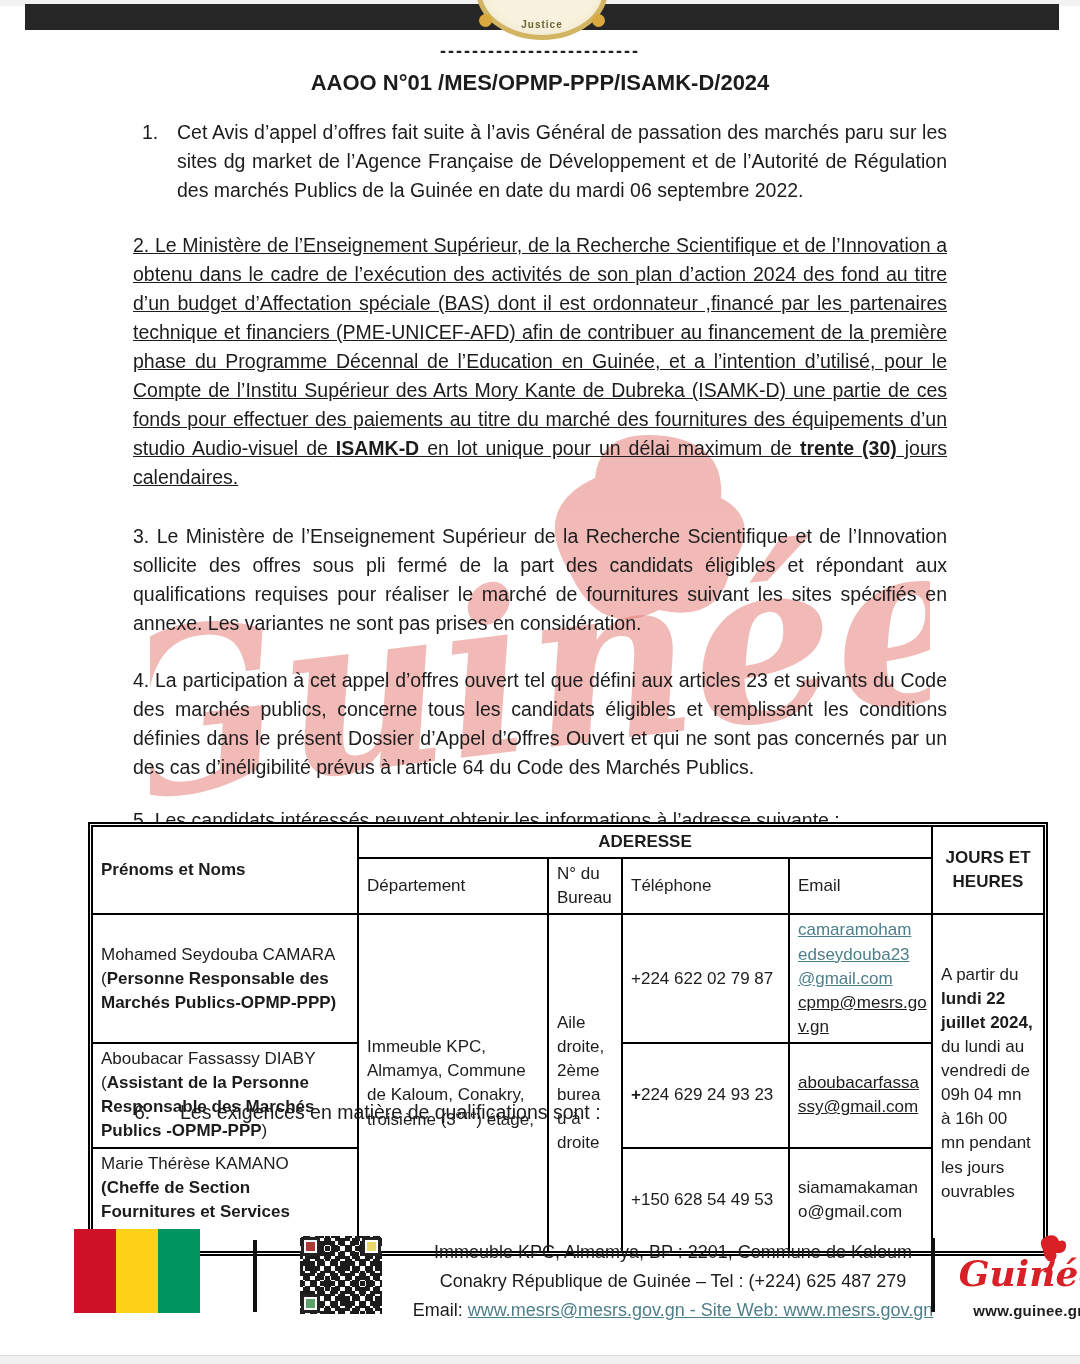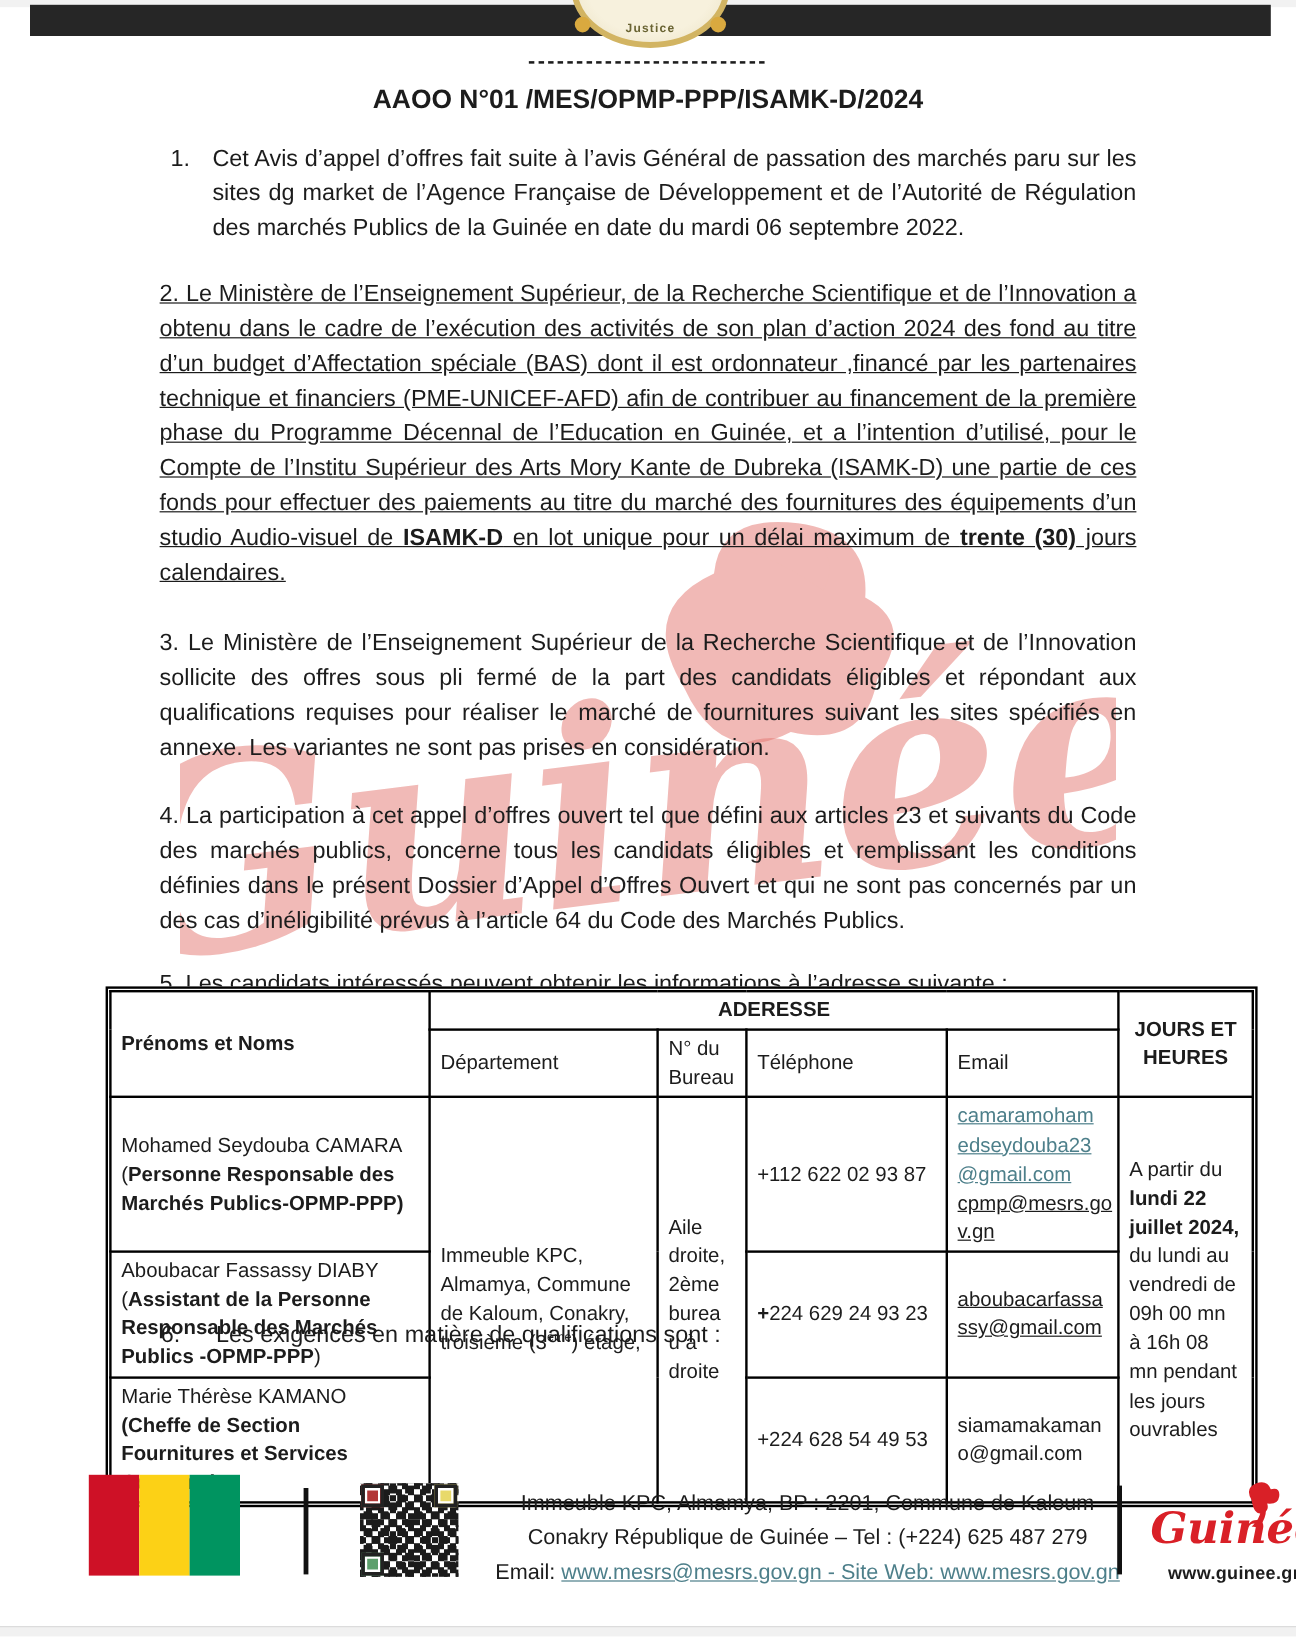--- a/index.html
+++ b/index.html
@@ -127,37 +127,37 @@
       </tr>
       <tr class="r1">
         <td class="name-cell"><span>Mohamed Seydouba CAMARA (</span><span class="b">Personne Responsable des Marchés Publics-OPMP-PPP)</span></td>
         <td rowspan="3"><span>Immeuble KPC, Almamya, Commune de Kaloum, Conakry, troisième (3</span><sup>ème</sup><span>) étage,</span></td>
         <td rowspan="3" class="pre">Aile
 droite,
 2ème
 burea
 u à
 droite</td>
-        <td class="phone-cell"><span>+112 622 02 93 87</span></td>
+        <td class="phone-cell"><span>+224 622 02 79 87</span></td>
         <td class="pre"><span class="u teal">camaramoham
 edseydouba23
 @gmail.com</span><span>
 </span><span class="u">cpmp@mesrs.go
 v.gn</span></td>
-        <td rowspan="3" class="jours-cell"><span>A partir du </span><span class="b">lundi 22 juillet 2024,</span><span> du lundi au vendredi de 09h 00 mn à 16h 08 mn pendant les jours ouvrables</span></td>
+        <td rowspan="3" class="jours-cell"><span>A partir du </span><span class="b">lundi 22 juillet 2024,</span><span> du lundi au vendredi de 09h 04 mn à 16h 00 mn pendant les jours ouvrables</span></td>
       </tr>
       <tr class="r2">
         <td class="name-cell"><span>Aboubacar Fassassy DIABY (</span><span class="b">Assistant de la Personne Responsable des Marchés Publics -OPMP-PPP</span><span>)</span></td>
         <td class="phone-cell"><span class="b">+</span><span>224 629 24 93 23</span></td>
         <td class="pre"><span class="u">aboubacarfassa
 ssy@gmail.com</span></td>
       </tr>
       <tr class="r3">
         <td class="name-cell"><span>Marie Thérèse KAMANO </span><span class="b">(Cheffe de Section Fournitures et Services Courants)</span></td>
-        <td class="phone-cell"><span>+224 628 54 49 53</span></td>
+        <td class="phone-cell"><span>+150 628 54 49 53</span></td>
         <td class="pre"><span>siamamakaman
 o@gmail.com</span></td>
       </tr>
     </tbody>
       </table>
   </div>
 
   <div class="item6">
     <span class="num">6.</span><span>Les exigences en matière de qualifications sont :</span>
   </div>

